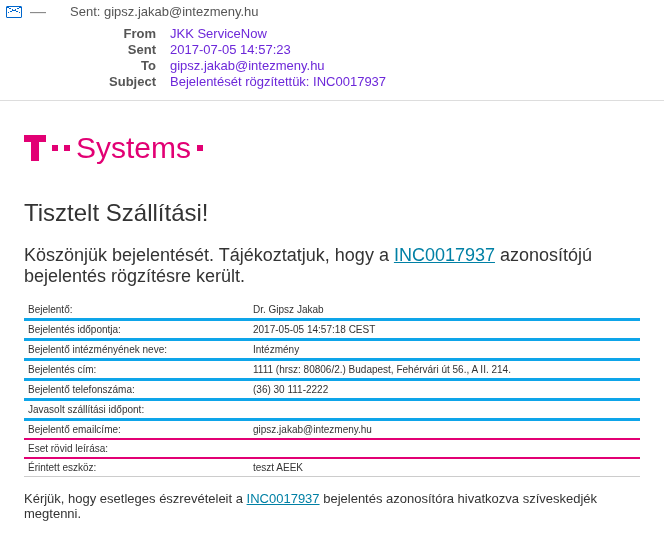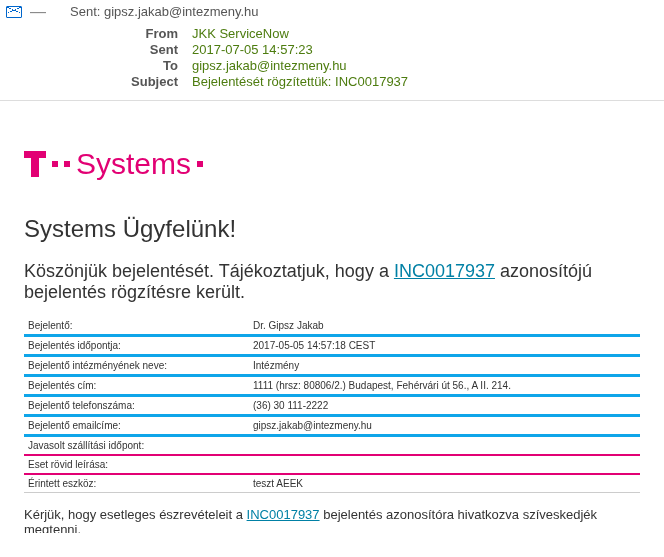--- a/index.html
+++ b/index.html
@@ -27,46 +27,46 @@
     content: "";
     position: absolute;
     top: 0; left: 0; right: 0;
     height: 6px;
     background: linear-gradient(to bottom right, transparent 48%, #0066cc 48%, #0066cc 54%, transparent 54%),
                 linear-gradient(to bottom left, transparent 48%, #0066cc 48%, #0066cc 54%, transparent 54%);
   }
   .dash { color: #888; margin: 0 4px; font-size: 16px; line-height: 12px; }
   .sent-line { color: #555; margin-left: 20px; }
   .meta {
-    padding: 4px 6px 10px 62px;
+    padding: 4px 6px 10px 40px;
   }
   .meta-row { display: flex; margin: 1px 0; }
   .meta-label {
     width: 130px;
     text-align: right;
     font-weight: bold;
     color: #555;
     padding-right: 14px;
   }
-  .meta-value { color: #4d7c0f; }
+  .meta-value { color: #6d28d9; }
   .body-wrap {
     height: 433px;
     overflow-y: scroll;
     border-top: 1px solid #ddd;
     padding: 0;
   }
   .body-inner {
     padding: 30px 24px 20px 24px;
   }
   .logo {
     color: #e20074;
     font-size: 30px;
     font-weight: normal;
     letter-spacing: 0px;
-    margin: 16px 0 34px 0;
+    margin: 0 0 34px 0;
     display: flex;
     align-items: center;
     gap: 6px;
   }
   .logo-t {
     display: inline-block;
     width: 22px; height: 26px;
     position: relative;
   }
   .logo-t::before {
@@ -147,21 +147,21 @@
   <div class="body-inner">
 
     <div class="logo">
       <span class="logo-t"></span>
       <span class="logo-dot"></span>
       <span class="logo-dot"></span>
       <span class="logo-text">Systems</span>
       <span class="logo-dot"></span>
     </div>
 
-    <h1 class="greeting">Systems Ügyfelünk!</h1>
+    <h1 class="greeting">Tisztelt Szállítási!</h1>
 
     <p class="intro">
       <span>Köszönjük bejelentését. Tájékoztatjuk, hogy a </span><a href="#" class="ticket-link">INC0017937</a><span> azonosítójú bejelentés rögzítésre került.</span>
     </p>
 
     <table class="details">
       <tbody>
           <tr>
         <td class="lab">Bejelentő:</td>
         <td>Dr. Gipsz Jakab</td>
@@ -176,26 +176,26 @@
       </tr>
       <tr>
         <td class="lab">Bejelentés cím:</td>
         <td>1111 (hrsz: 80806/2.) Budapest, Fehérvári út 56., A II. 214.</td>
       </tr>
       <tr>
         <td class="lab">Bejelentő telefonszáma:</td>
         <td>(36) 30 111-2222</td>
       </tr>
       <tr>
+        <td class="lab">Javasolt szállítási időpont:</td>
+        <td></td>
+      </tr>
+      <tr>
         <td class="lab">Bejelentő emailcíme:</td>
         <td>gipsz.jakab@intezmeny.hu</td>
-      </tr>
-      <tr>
-        <td class="lab">Javasolt szállítási időpont:</td>
-        <td></td>
       </tr>
       <tr class="sep-magenta">
         <td class="lab">Eset rövid leírása:</td>
         <td></td>
       </tr>
       <tr class="sep-magenta">
         <td class="lab">Érintett eszköz:</td>
         <td>teszt AEEK</td>
       </tr>
       <tr>

